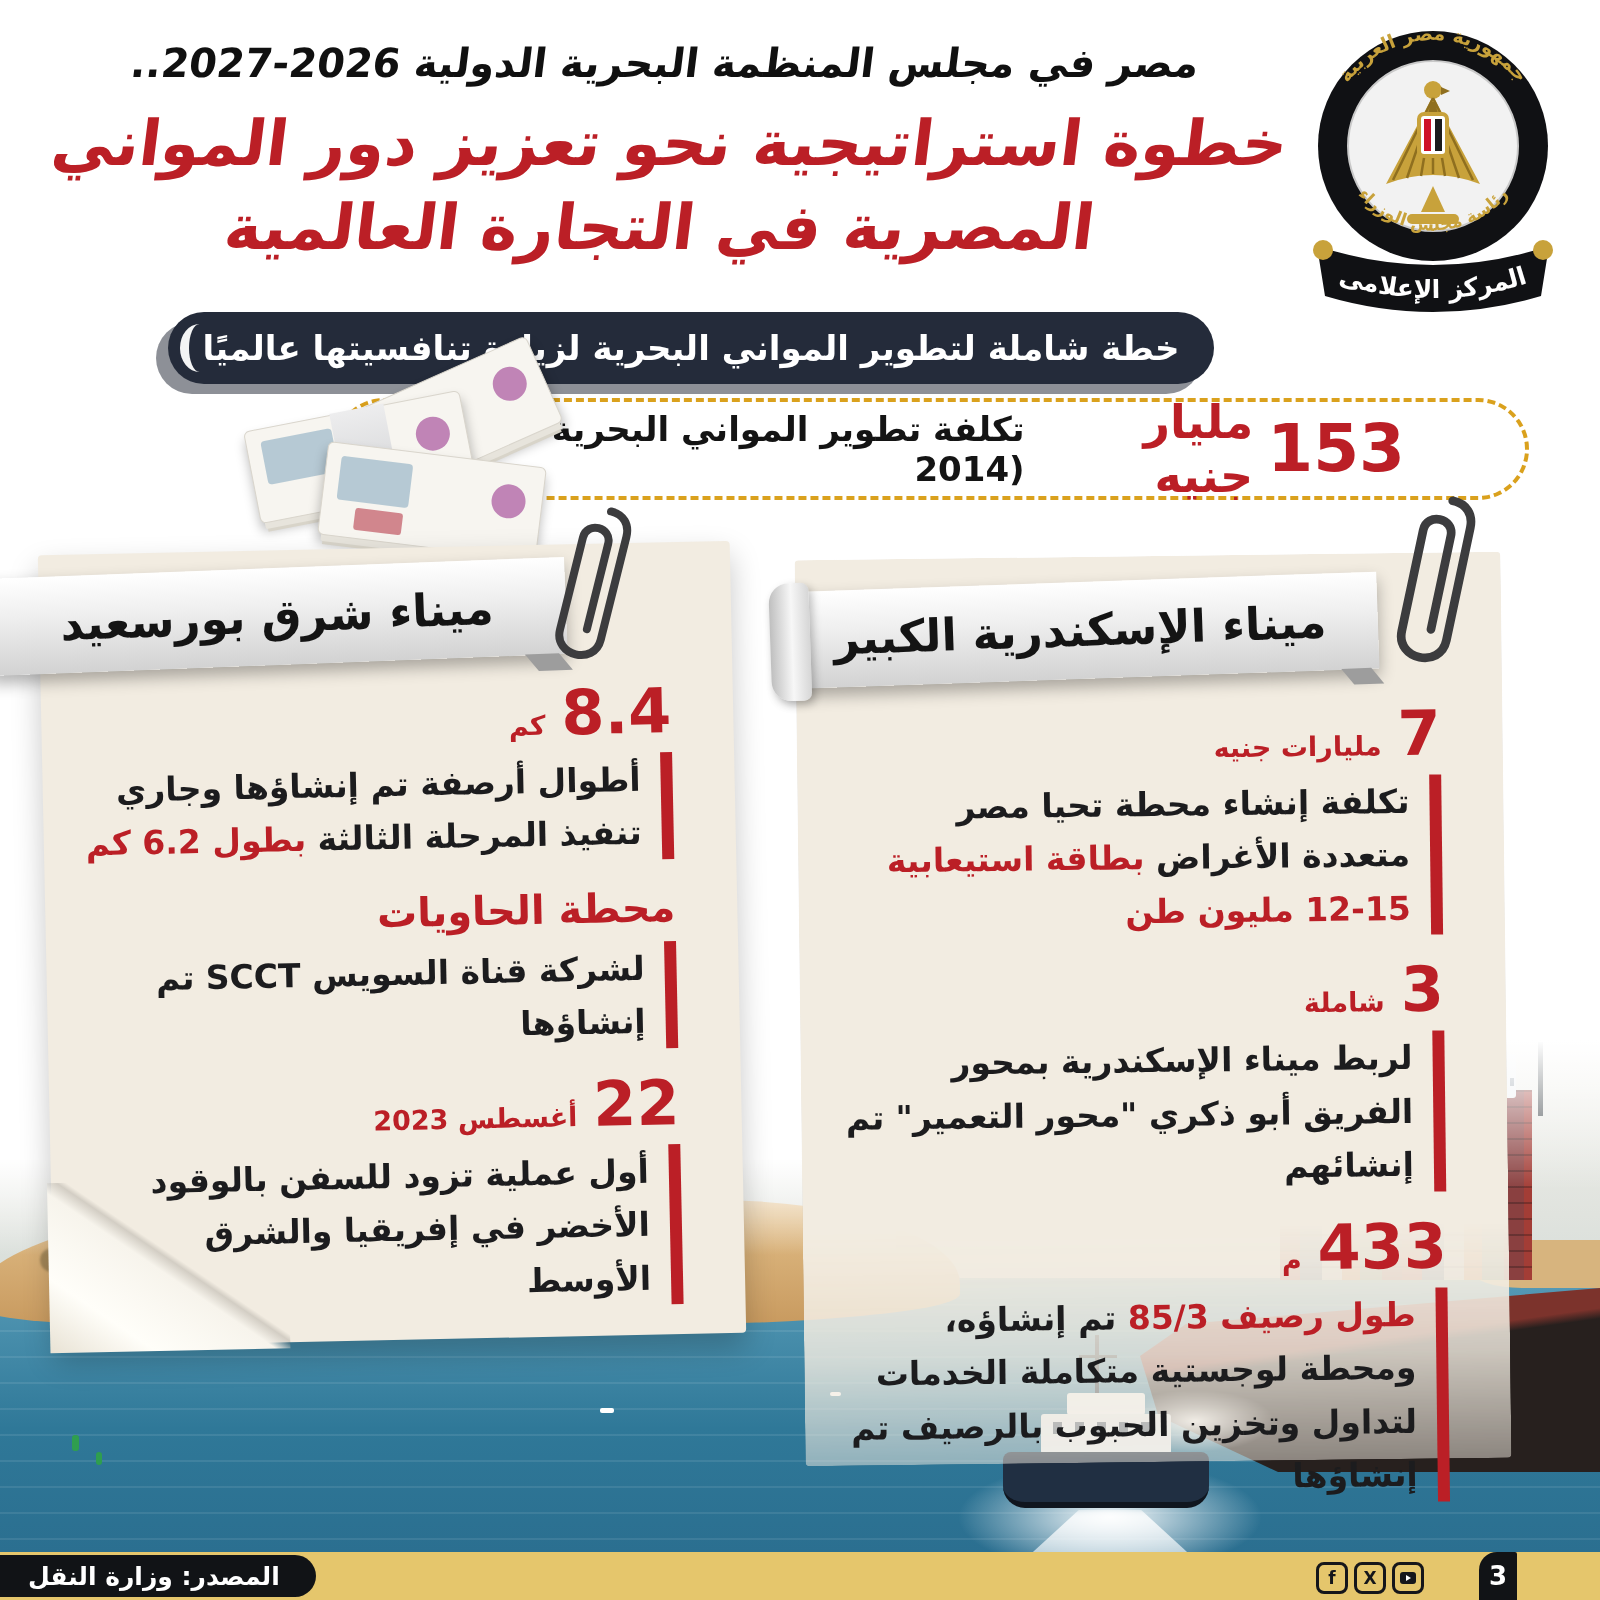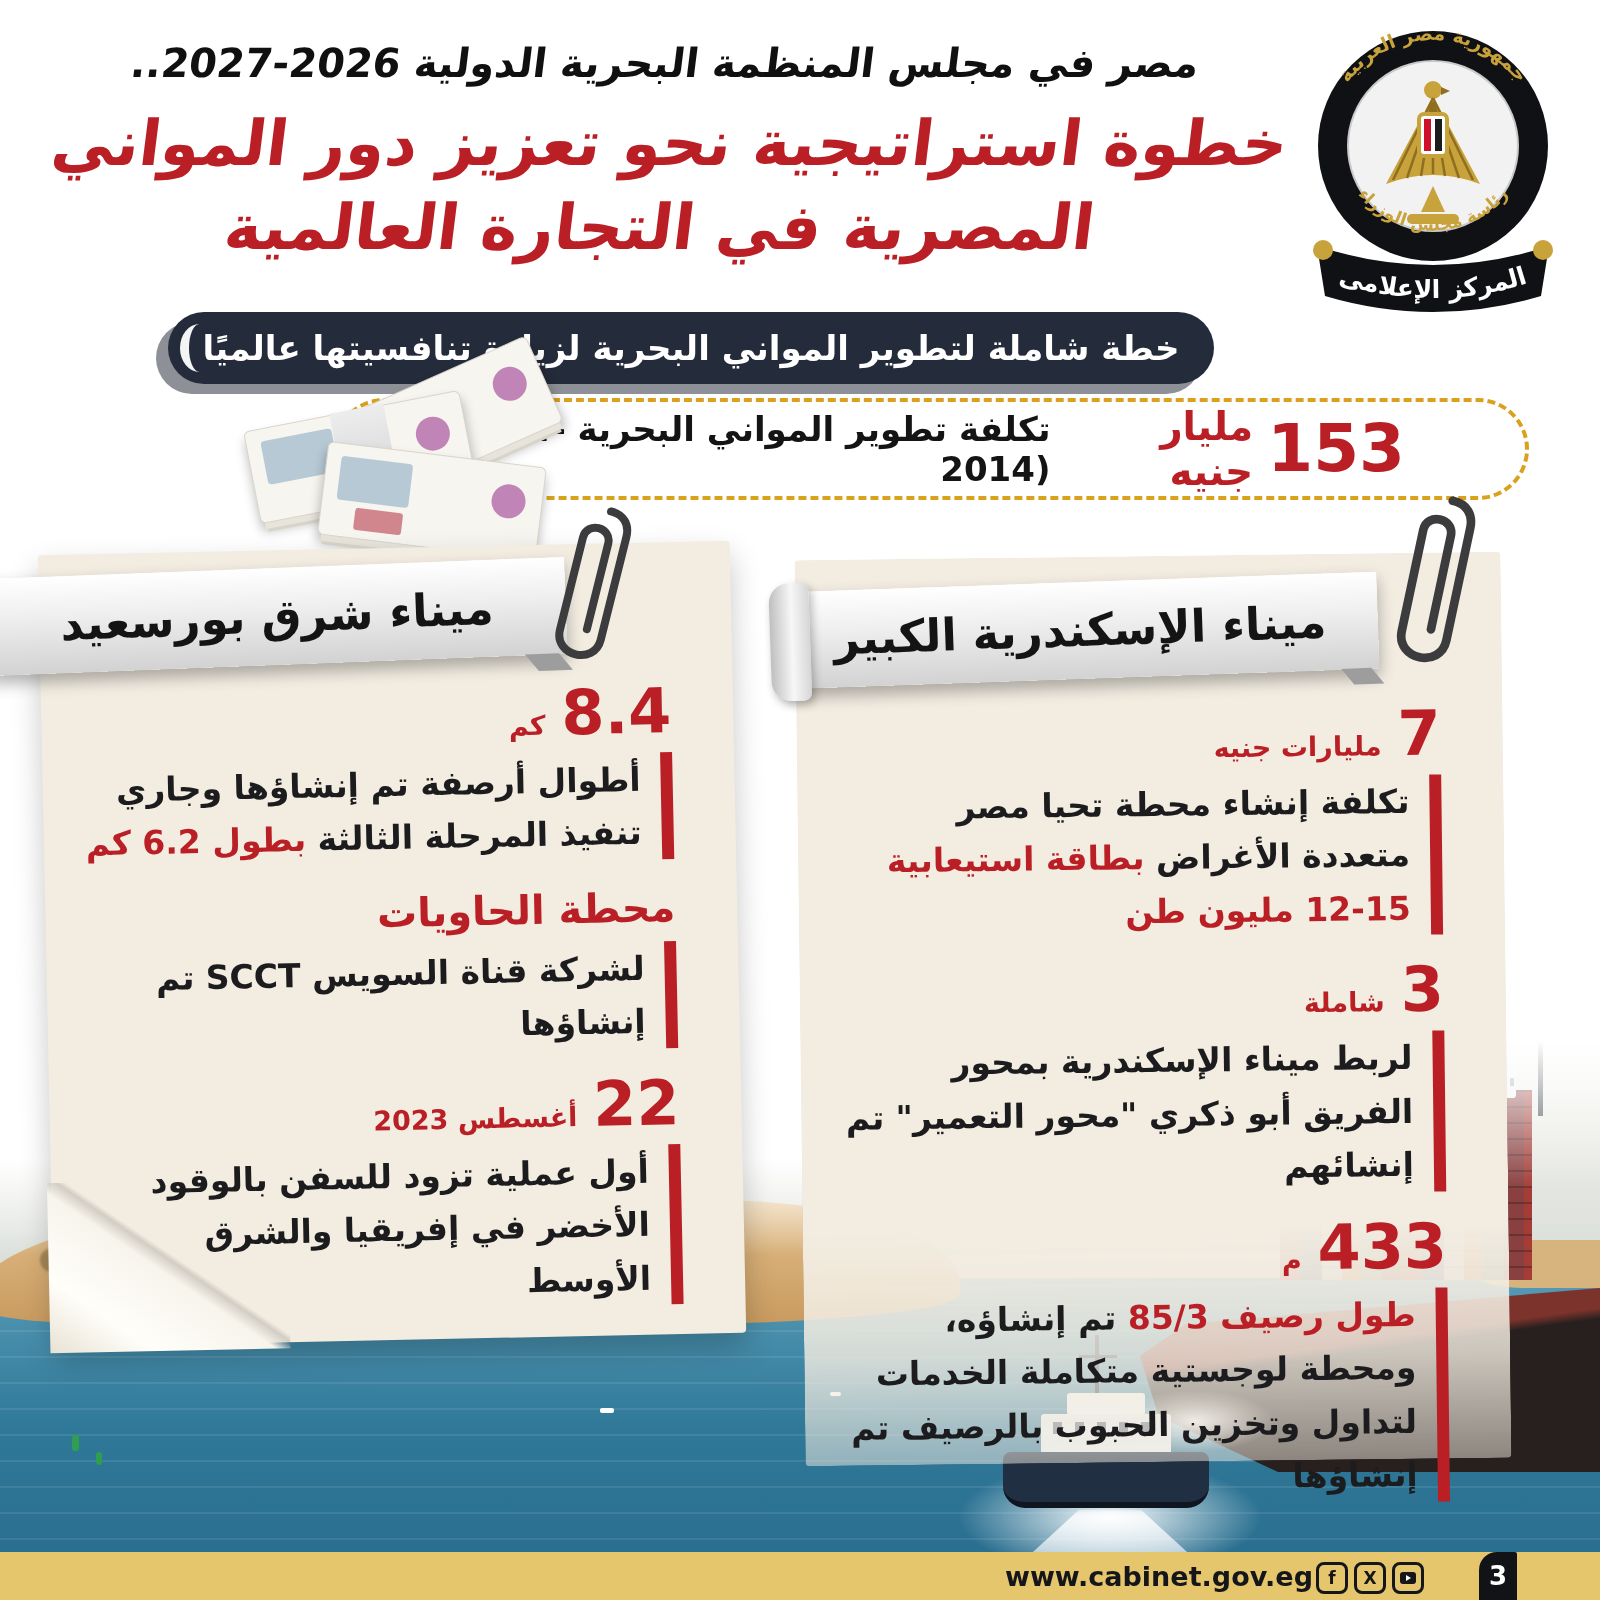--- a/index.html
+++ b/index.html
@@ -70,21 +70,21 @@
          border-left:9px solid #fff;border-radius:50%;opacity:.95;}
 
   
   .logo{position:absolute;left:1283px;top:16px;width:300px;height:300px;z-index:3;}
 
   
   .dashbox{position:absolute;left:333px;top:398px;width:1196px;height:102px;z-index:3;
      border:4px dashed #daa11d;border-radius:52px;display:flex;align-items:center;justify-content:center;
      gap:14px;box-sizing:border-box;padding-right:120px;}
   .dashbox .big-num{font-size:66px;font-weight:800;color:#bb1f26;line-height:1;}
-  .dashbox .unit{font-size:39px;font-weight:800;color:#bb1f26;}
+  .dashbox .unit{font-size:46px;font-weight:800;color:#bb1f26;}
   .dashbox .rest{font-size:34px;font-weight:700;color:#141414;}
 
   
   .money{position:absolute;left:256px;top:380px;width:290px;height:170px;z-index:4;}
   .bundle{position:absolute;width:218px;height:92px;background:#f7f5f0;border:1px solid #d9d5cc;border-radius:6px;
      box-shadow:0 10px 0 -4px #e7e4dc,0 15px 0 -6px #d8d4c9,0 8px 12px rgba(0,0,0,.28);}
   .bundle *{position:absolute;}
   .b1{right:-8px;top:-4px;transform:rotate(-24deg);}
   .b2{left:-6px;top:30px;transform:rotate(-11deg);}
   .b3{left:66px;top:74px;transform:rotate(7deg);}
@@ -328,21 +328,21 @@
     </div>
   </section>
   <div class="ribbon ribbon-right">
     <span>ميناء الإسكندرية الكبير</span>
   </div>
   <svg class="clip clip-right" width="76" height="230" viewBox="0 0 70 190">
     <path d="M35 12 c13 0 21 8 21 21 v106 c0 27 -42 27 -42 0 v-95 c0 -17 26 -17 26 0 v88" fill="none" stroke="#3c3c3e" stroke-width="8" stroke-linecap="round"></path>
   </svg>
 
   <footer class="footer">
-    <div class="site">www.cabinet.gov.eg</div>
+    <div class="src-pill">المصدر: وزارة النقل</div>
     <div class="socials">
       <div class="sicon">f</div>
       <div class="sicon">X</div>
       <div class="sicon">
           <span class="yt-inner"></span>
         </div>
     </div>
     <div class="page-tab">
       <span>3</span>
     </div>

